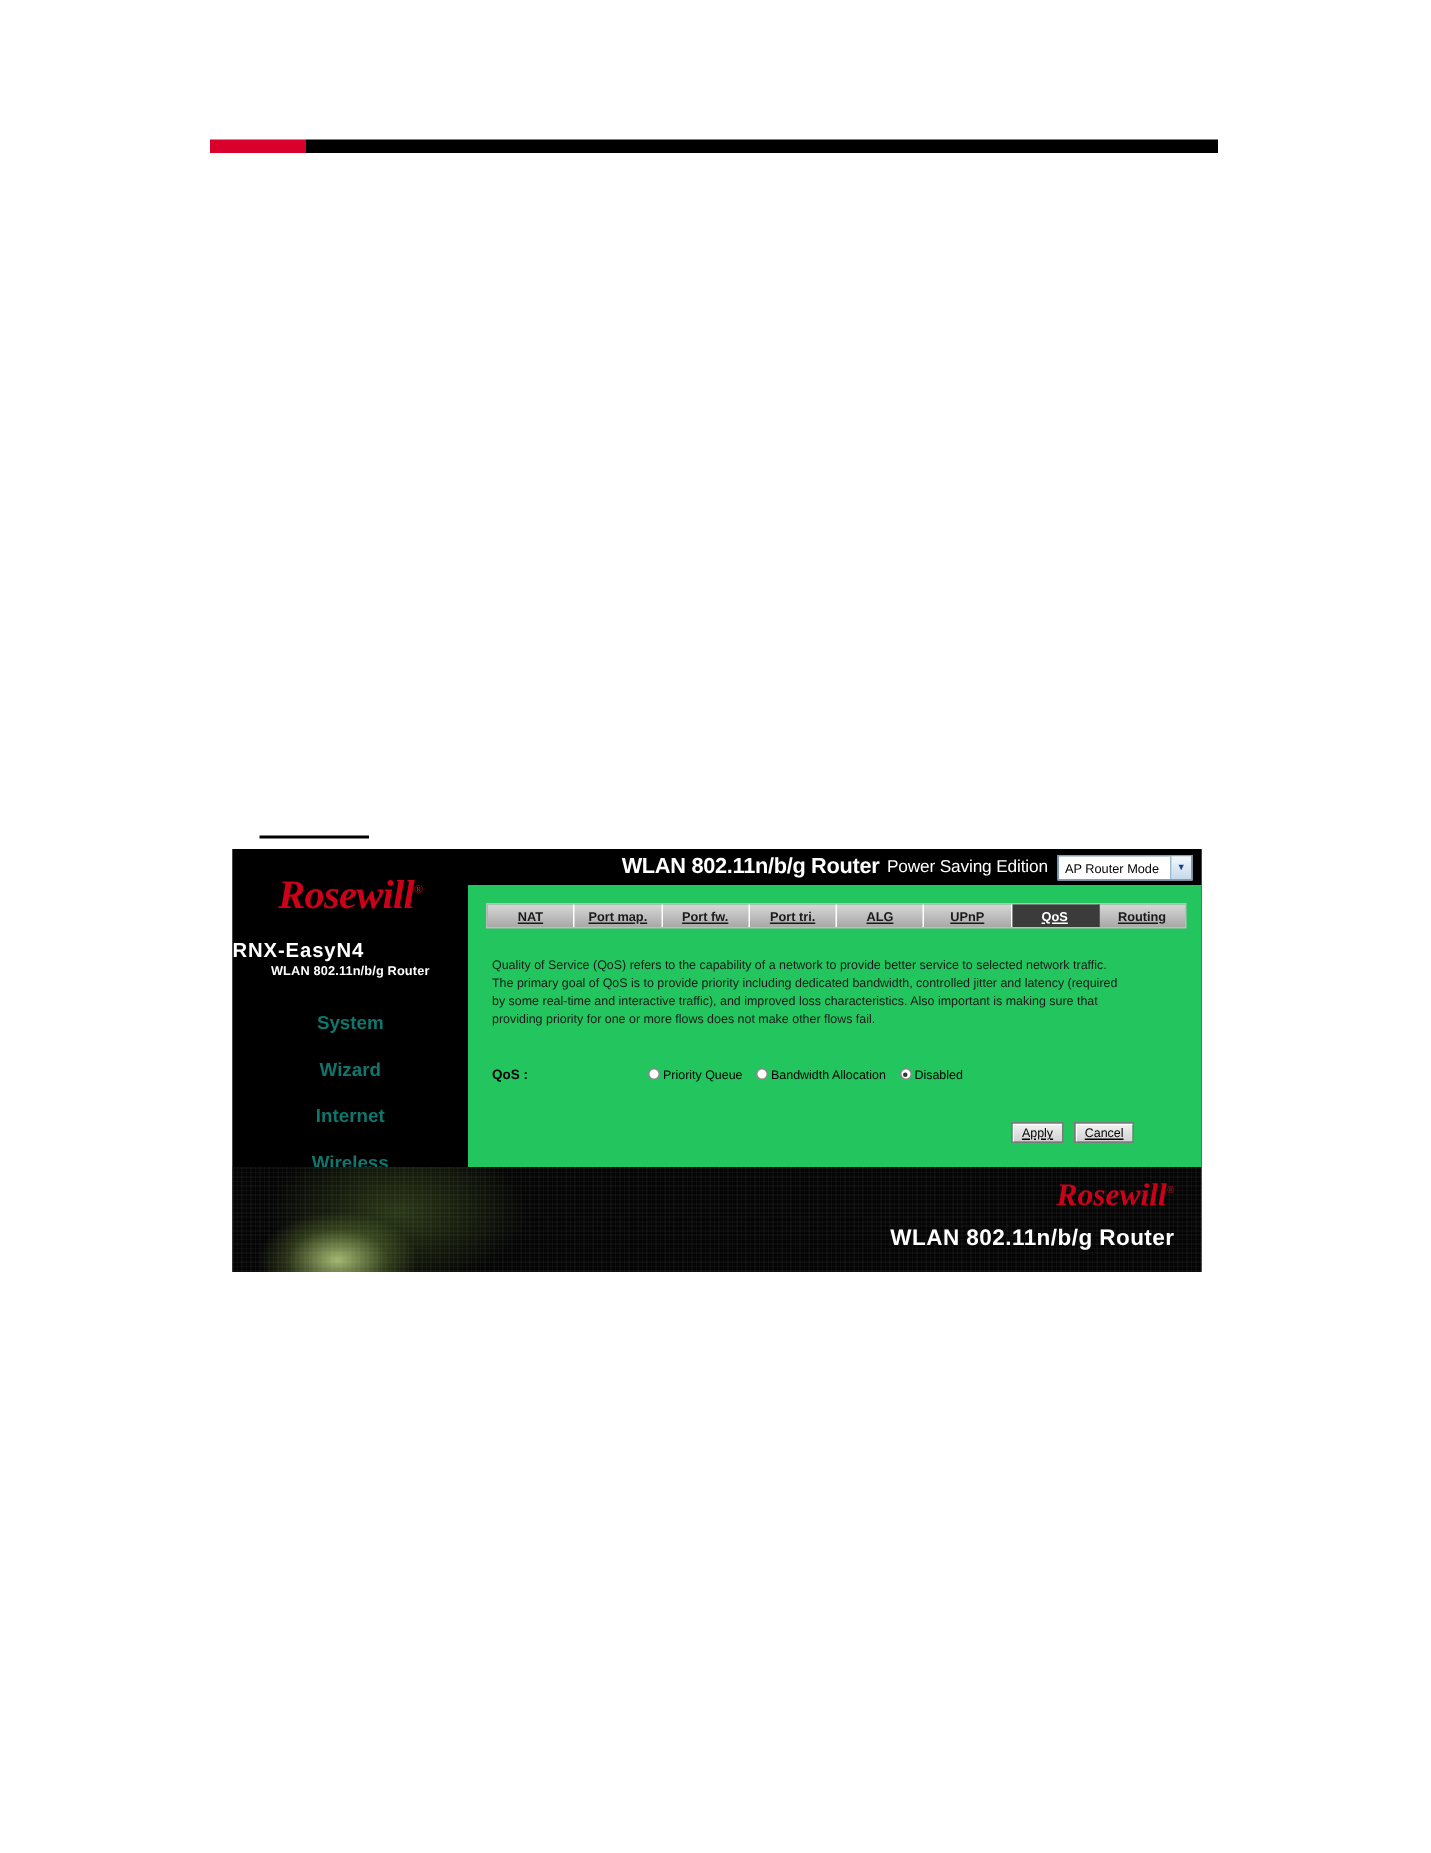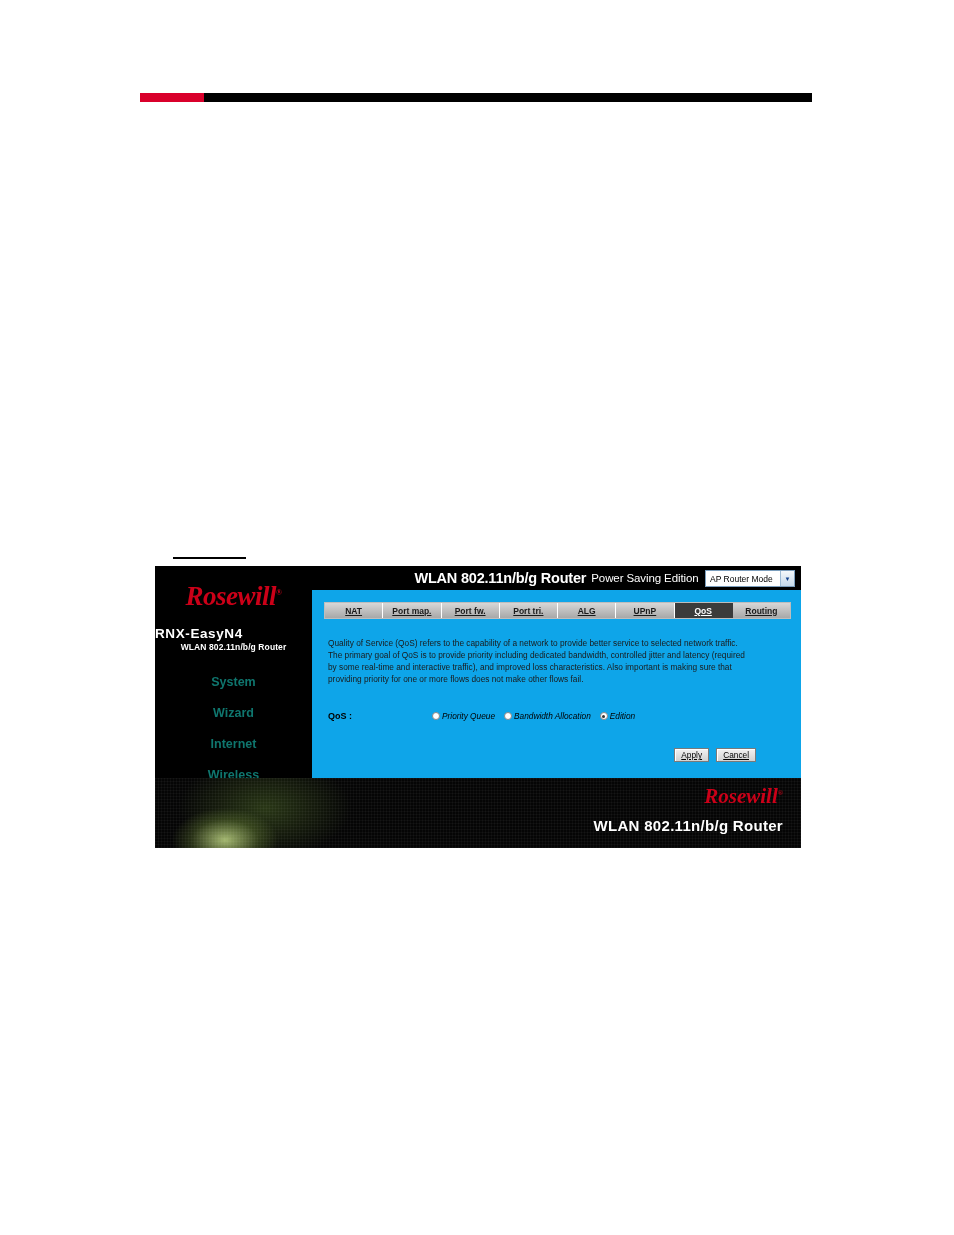--- a/index.html
+++ b/index.html
@@ -190,21 +190,21 @@
     border-left: 1px solid #9dbad4;
     display: flex;
     align-items: center;
     justify-content: center;
     font-size: 6px;
     color: #14438f;
   }
 
   .ui-content {
     flex: 1;
-    background: #0ea5e9;
+    background: #22c55e;
     padding: 8px 0 0 0;
     position: relative;
   }
 
   
   .tabbar {
     margin: 4px 10px 0 12px;
     height: 17px;
     background: linear-gradient(#d7d7d7, #a8a8a8);
     display: flex;
@@ -258,21 +258,20 @@
     display: flex;
     align-items: center;
     gap: 9px;
   }
   .radio-opt {
     display: flex;
     align-items: center;
     gap: 2px;
     cursor: pointer;
     white-space: nowrap;
-    font-style: italic;
   }
   .radio-dot {
     width: 8px;
     height: 8px;
     border-radius: 50%;
     border: 1px solid #888888;
     background: #ffffff;
     box-sizing: border-box;
     position: relative;
     flex-shrink: 0;
@@ -458,21 +457,21 @@
             <label class="radio-opt">
               <span class="radio-dot"></span>
               <span class="radio-text">Priority Queue</span>
             </label>
             <label class="radio-opt">
               <span class="radio-dot"></span>
               <span class="radio-text">Bandwidth Allocation</span>
             </label>
             <label class="radio-opt is-checked">
               <span class="radio-dot"></span>
-              <span class="radio-text">Edition</span>
+              <span class="radio-text">Disabled</span>
             </label>
           </div>
         </div>
 
         <div class="btn-row">
           <div class="btn">Apply</div>
           <div class="btn">Cancel</div>
         </div>
 
       </div>

